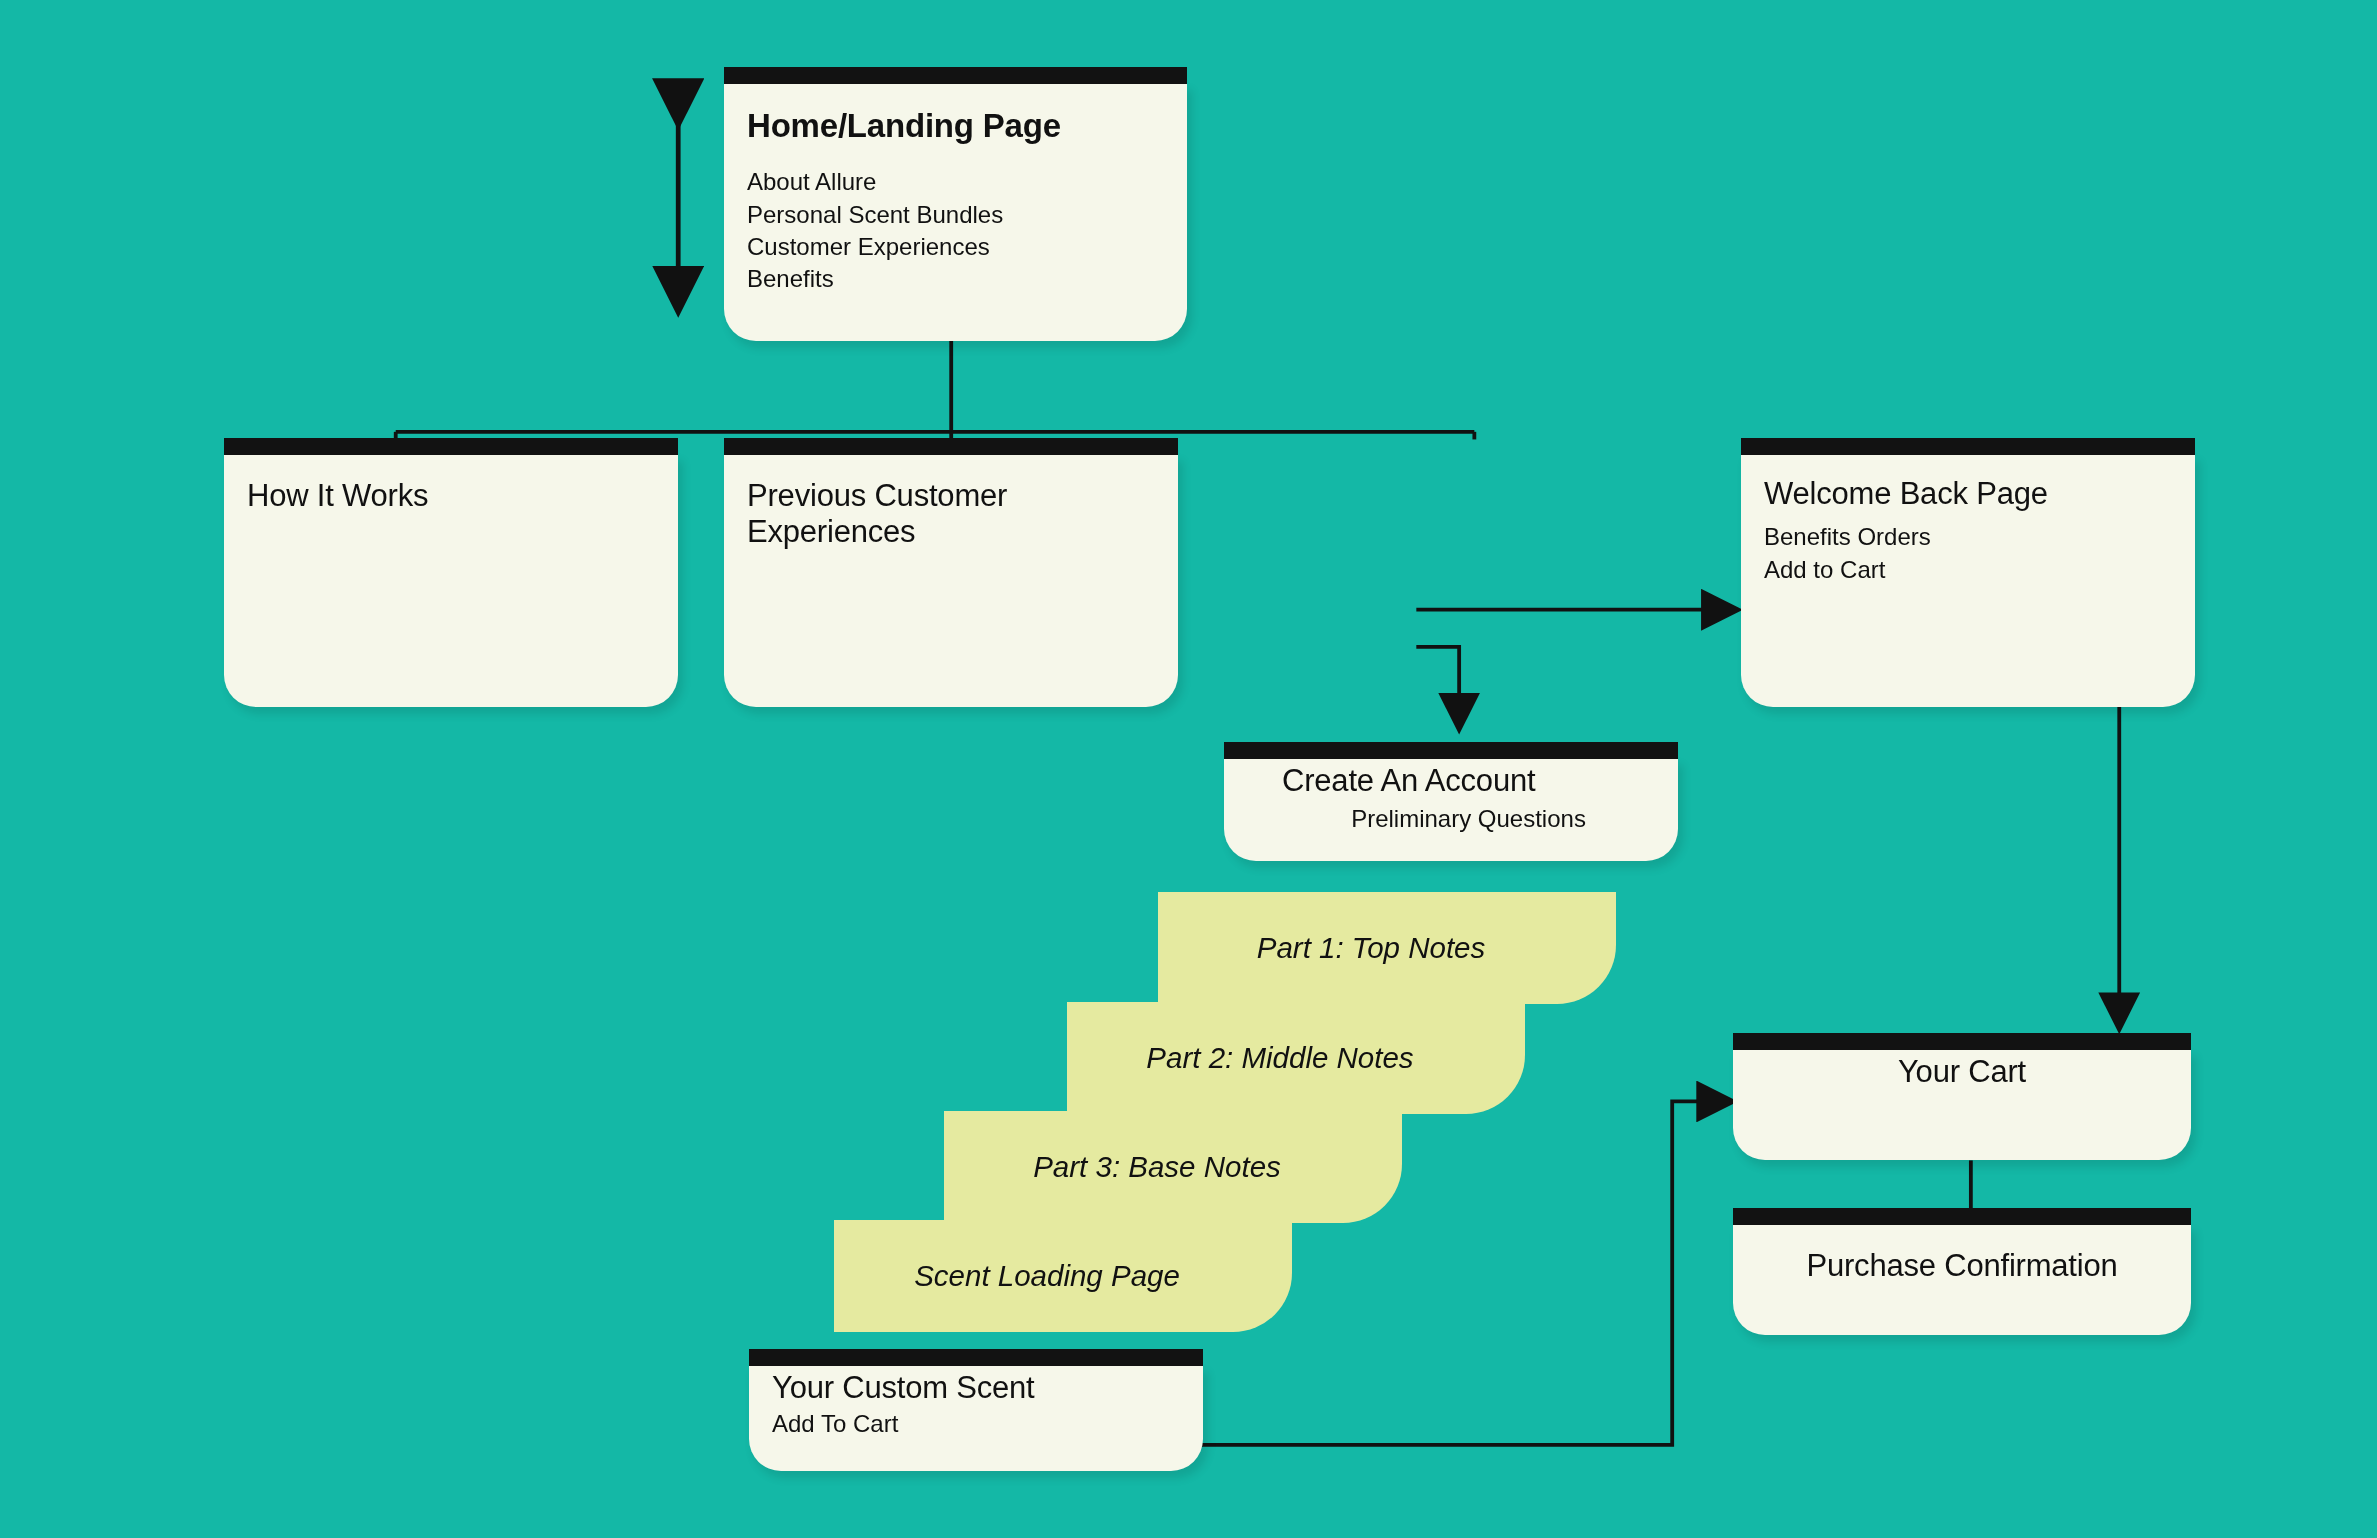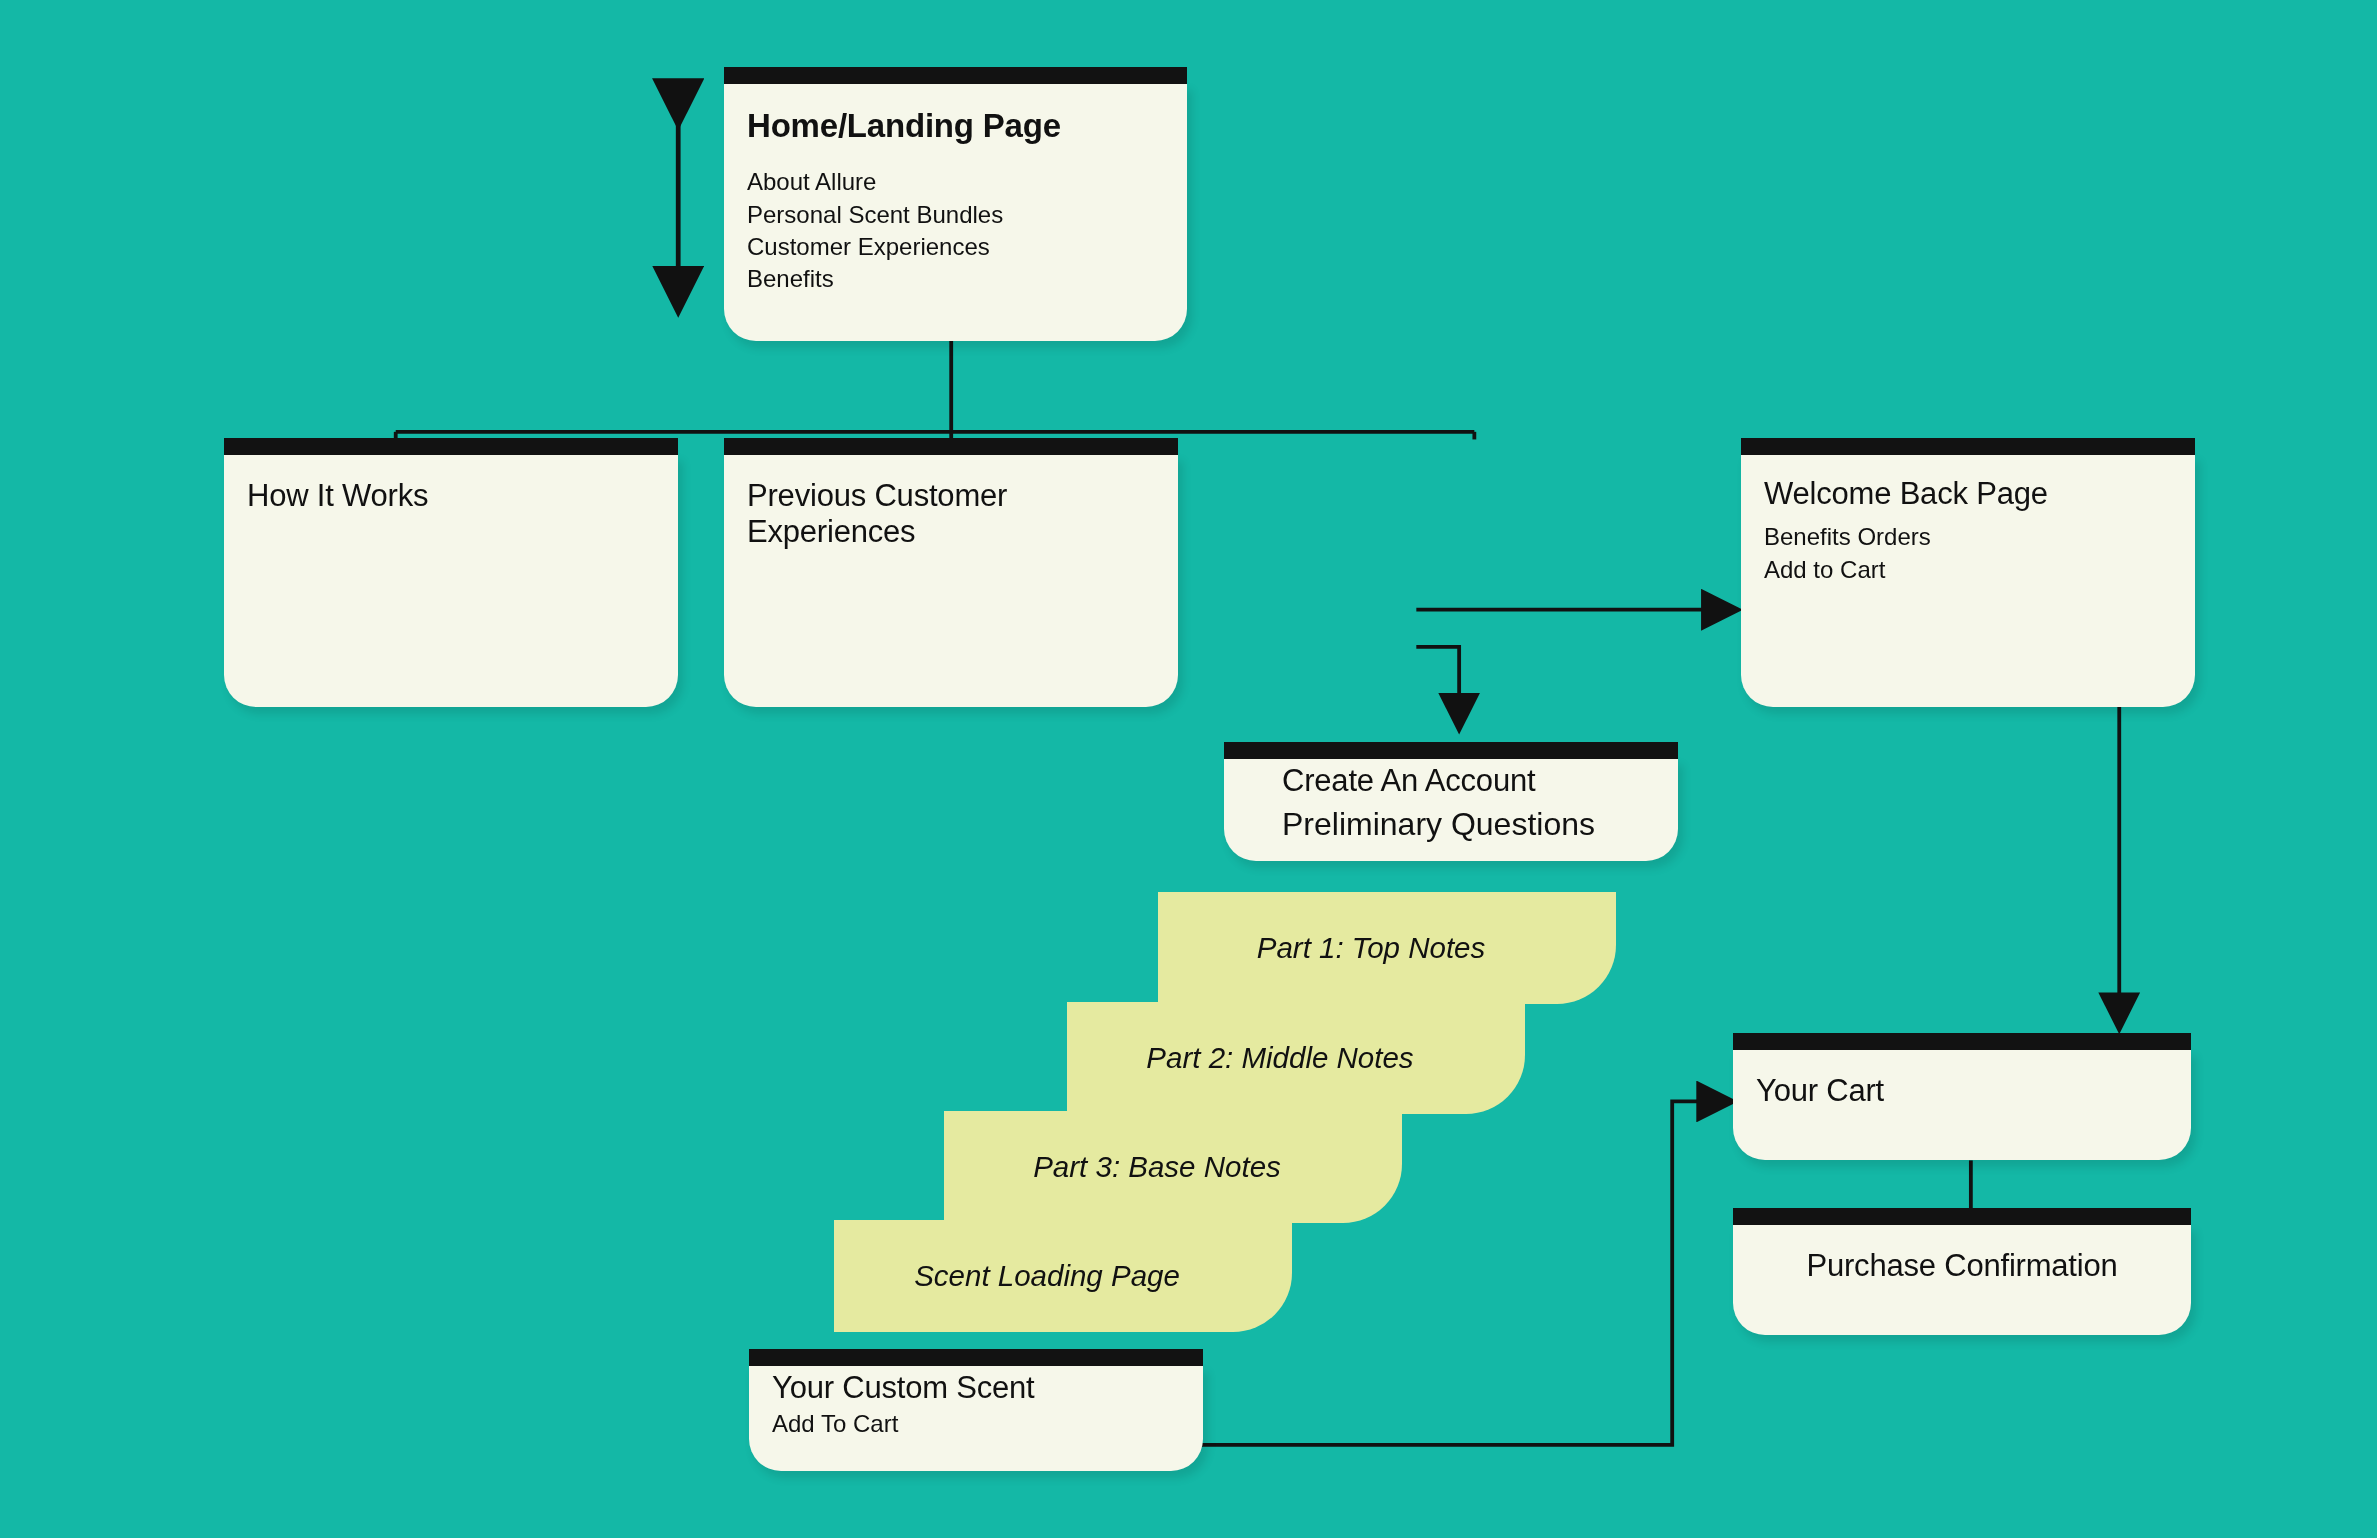--- a/index.html
+++ b/index.html
@@ -188,21 +188,21 @@
       <div class="sub" style="font-size:24px;">Benefits Orders</div>
       <div class="sub" style="font-size:24px;">Add to Cart</div>
     </div>
   </div>
 
   <div class="card pagecard" style="left:1224px; top:742px; width:454px; height:119px;">
     <div class="bar"></div>
     <div class="body"></div>
     <div class="content" style="padding-top:21px; padding-left:58px;">
       <div class="ttl" style="font-size:31px; margin-bottom:3.8px;">Create An Account</div>
-      <div class="sub" style="font-size:32px;">Preliminary Questions</div>
+      <div class="sub" style="font-size:24px;text-align:center;">Preliminary Questions</div>
     </div>
   </div>
 
   <div class="stepcard" style="left:1158px; top:892px; width:458px; height:112px;">
     <div class="lbl">Part 1: Top Notes</div>
   </div>
 
   <div class="stepcard" style="left:1067px; top:1002px; width:458px; height:112px;">
     <div class="lbl">Part 2: Middle Notes</div>
   </div>
@@ -220,21 +220,21 @@
     <div class="body"></div>
     <div class="content" style="padding-top:21px;">
       <div class="ttl" style="font-size:31px; margin-bottom:1.9px;">Your Custom Scent</div>
       <div class="sub" style="font-size:24px;">Add To Cart</div>
     </div>
   </div>
 
   <div class="card pagecard" style="left:1733px; top:1033px; width:458px; height:127px;">
     <div class="bar"></div>
     <div class="body"></div>
-    <div class="content" style="padding-top:40px; ">
+    <div class="content" style="padding-top:21px; text-align:center;">
       <div class="ttl" style="font-size:31px;">Your Cart</div>
     </div>
   </div>
 
   <div class="card pagecard" style="left:1733px; top:1208px; width:458px; height:127px;">
     <div class="bar"></div>
     <div class="body"></div>
     <div class="content" style="padding-top:40px; text-align:center;">
       <div class="ttl" style="font-size:31px;">Purchase Confirmation</div>
     </div>

